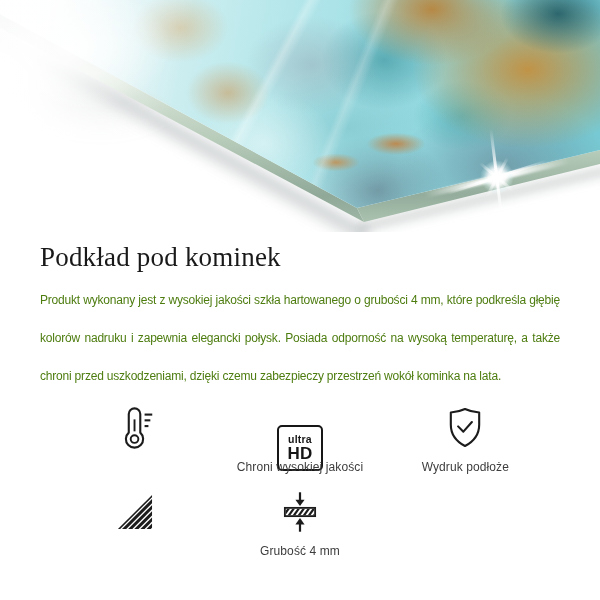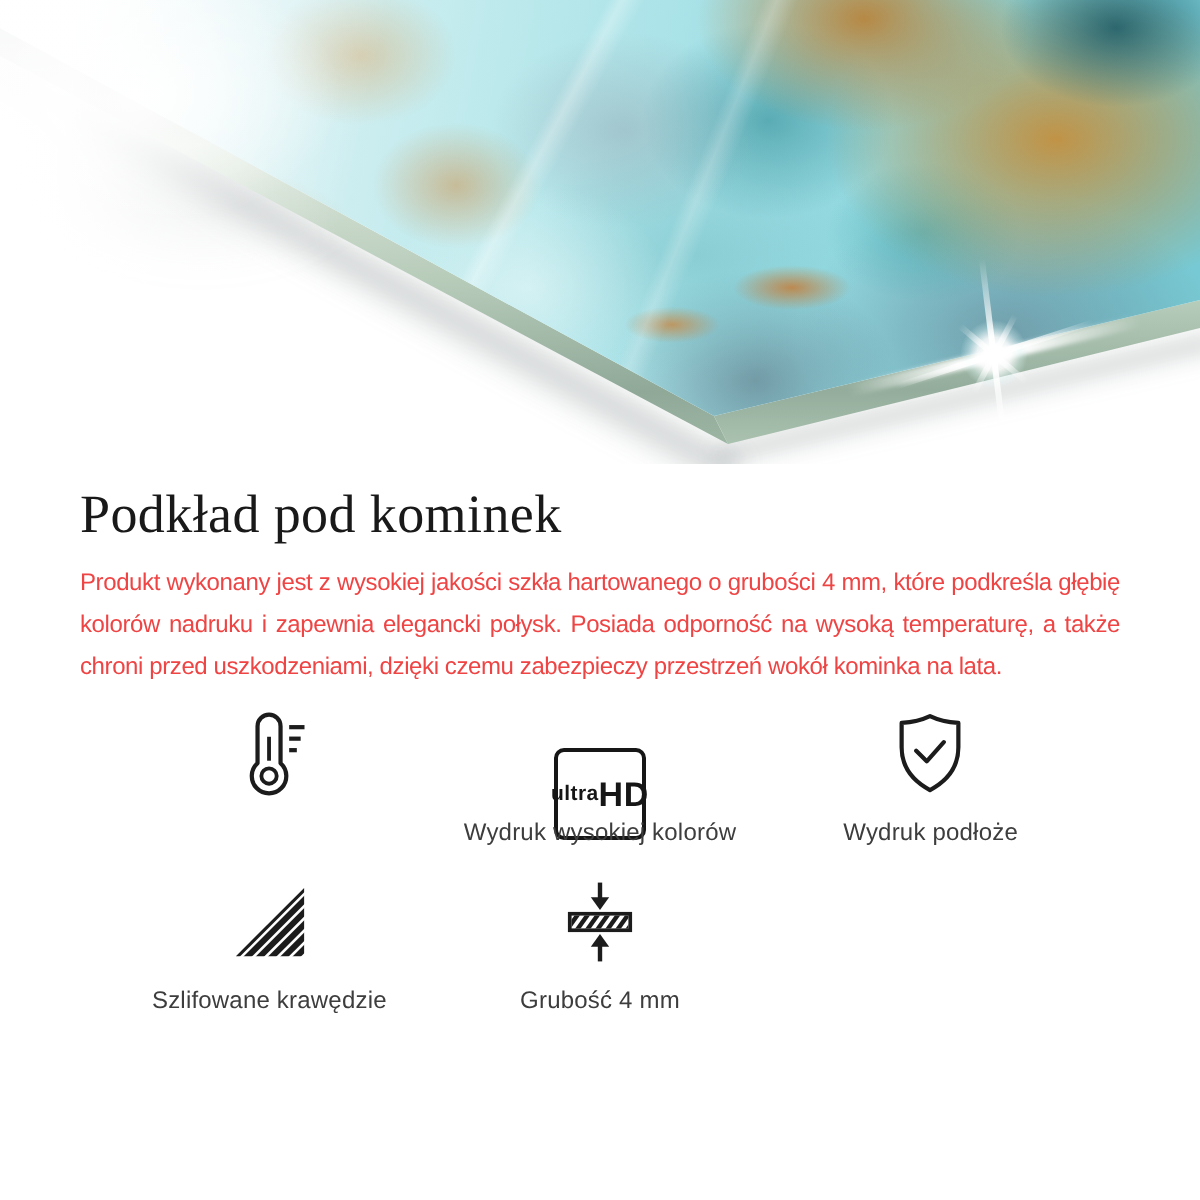--- a/index.html
+++ b/index.html
@@ -62,32 +62,32 @@
   .sparkle .r1{width:96px;transform:translate(-50%,-50%) rotate(83deg);}
   .sparkle .r2{width:104px;transform:translate(-50%,-50%) rotate(-18deg);}
   .sparkle .r3{width:44px;transform:translate(-50%,-50%) rotate(40deg);opacity:.85;}
   .sparkle .r4{width:44px;transform:translate(-50%,-50%) rotate(-62deg);opacity:.85;}
 
   
   .content{position:relative;padding:0 40px;}
   h1{margin:0;padding-top:7px;font-family:"Liberation Serif","DejaVu Serif",serif;
      font-weight:400;font-size:27px;line-height:37px;color:#191919;letter-spacing:.2px;}
   h1 span{display:block;}
-  .desc{margin:5px 0 0 0;font-size:12px;line-height:21px;letter-spacing:-.2px;
-     color:#ef4444;text-align:justify;}
+  .desc{margin:5px 0 0 0;font-size:12px;line-height:38px;letter-spacing:-.2px;
+     color:#4d7c0f;text-align:justify;}
 
   
   .features{display:grid;grid-template-columns:repeat(3,1fr);row-gap:14px;
      padding:0 12px;margin-top:9px;}
   .feature{display:flex;flex-direction:column;align-items:center;}
   .icon-box{height:48px;display:flex;align-items:center;justify-content:center;}
   .feature-label{margin-top:8px;font-size:12px;color:#3d3d3d;letter-spacing:.1px;white-space:nowrap;}
   .ico{stroke:#1c1c1c;fill:none;stroke-width:2.2;}
   .hd-box{width:42px;height:42px;border:2.6px solid #161616;border-radius:5px;
-     display:flex;flex-direction:row;align-items:center;justify-content:center;color:#161616;margin-top:40px;}
+     display:flex;flex-direction:column;align-items:center;justify-content:center;color:#161616;margin-top:40px;}
   .hd-box .t1{font-size:10.5px;font-weight:700;line-height:11px;letter-spacing:.2px;}
   .hd-box .t2{font-size:17px;font-weight:700;line-height:17px;letter-spacing:.3px;}
 </style>
 </head>
 <body>
 
 <div class="page">
 
   <div class="hero">
     <div class="sh-tip"></div>
@@ -128,21 +128,21 @@
         </div>
       </div>
 
       <div class="feature">
         <div class="icon-box">
           <div class="hd-box">
             <span class="t1">ultra</span>
             <span class="t2">HD</span>
           </div>
         </div>
-        <span class="feature-label">Wydruk wysokiej kolorów</span>
+        <span class="feature-label">Chroni wysokiej jakości</span>
       </div>
 
       <div class="feature">
         <div class="icon-box">
           <svg class="ico" width="46" height="46" viewBox="0 0 48 48">
             <path d="M24 4.2 C28.6 6.4 33.5 7.4 38.8 7.8 V20.5 C38.8 30.8 32.6 38.2 24 42.8 C15.4 38.2 9.2 30.8 9.2 20.5 V7.8 C14.5 7.4 19.4 6.4 24 4.2 Z" stroke-linejoin="round"></path>
             <path d="M16.8 22.3 L22.3 27.8 L31.2 17.8" stroke-linecap="round" stroke-linejoin="round"></path>
           </svg>
         </div>
         <span class="feature-label">Wydruk podłoże</span>
@@ -161,21 +161,20 @@
               <line x1="1" y1="46" x2="46" y2="1" stroke-width="5"></line>
               <line x1="9" y1="46" x2="46" y2="9" stroke-width="3.4"></line>
               <line x1="16" y1="46" x2="46" y2="16" stroke-width="3.4"></line>
               <line x1="23" y1="46" x2="46" y2="23" stroke-width="3.4"></line>
               <line x1="30" y1="46" x2="46" y2="30" stroke-width="3.4"></line>
               <line x1="37" y1="46" x2="46" y2="37" stroke-width="3.4"></line>
               <line x1="44" y1="46" x2="46" y2="44" stroke-width="3.4"></line>
             </g>
           </svg>
         </div>
-        <span class="feature-label">Szlifowane krawędzie</span>
       </div>
 
       <div class="feature">
         <div class="icon-box">
           <svg width="44" height="44" viewBox="0 0 48 48">
             <defs>
                 <clipPath id="bar">
                   <rect x="8.5" y="20.5" width="31" height="7"></rect>
                 </clipPath>
               </defs>

